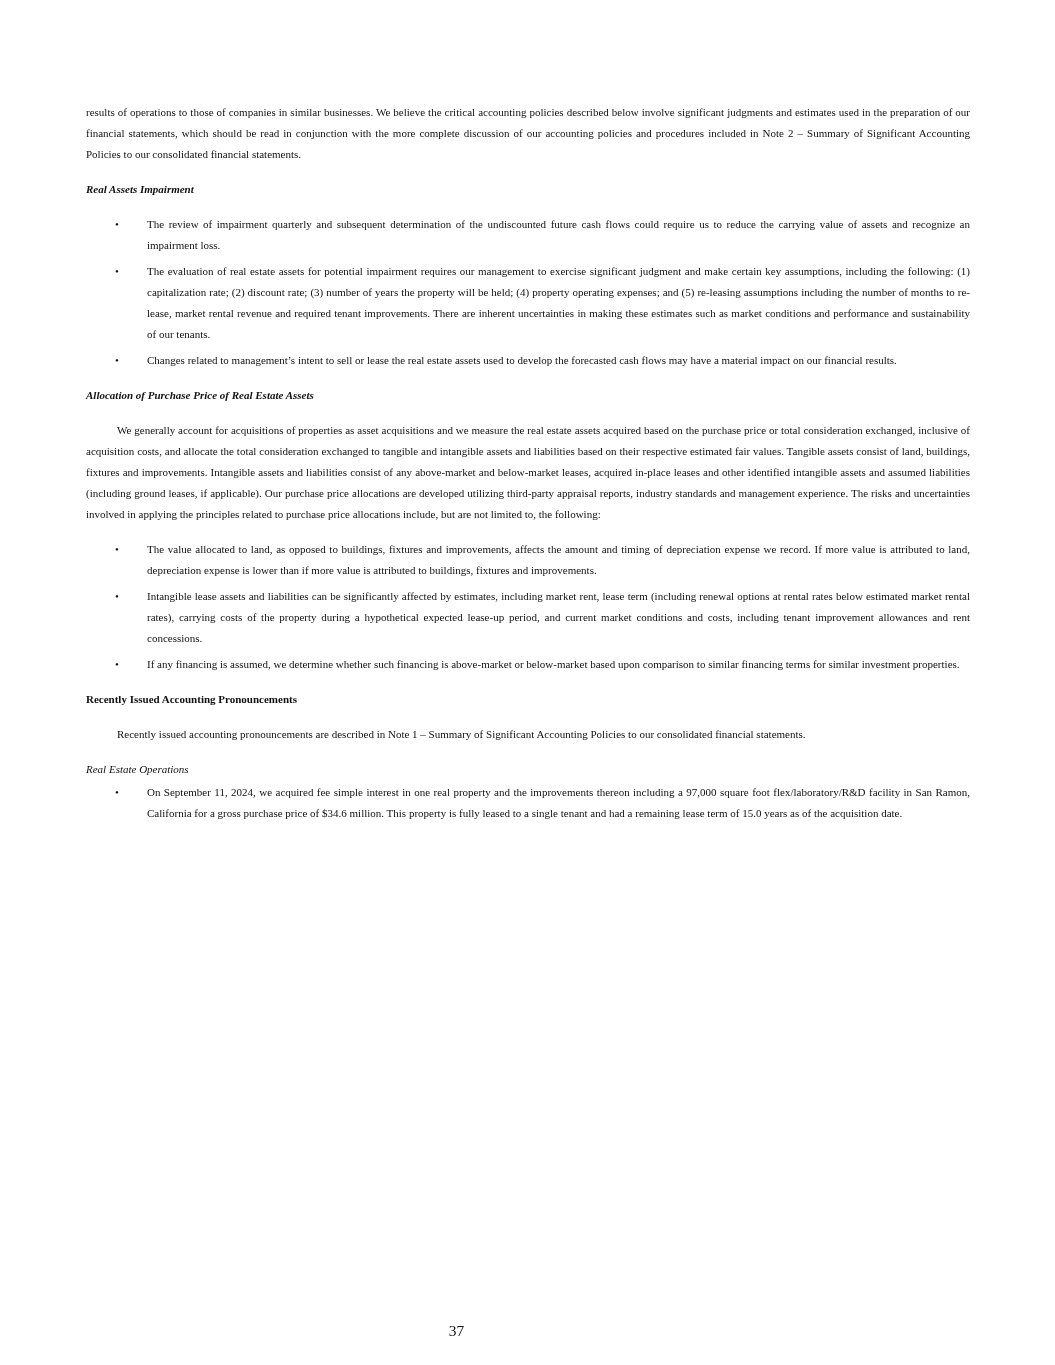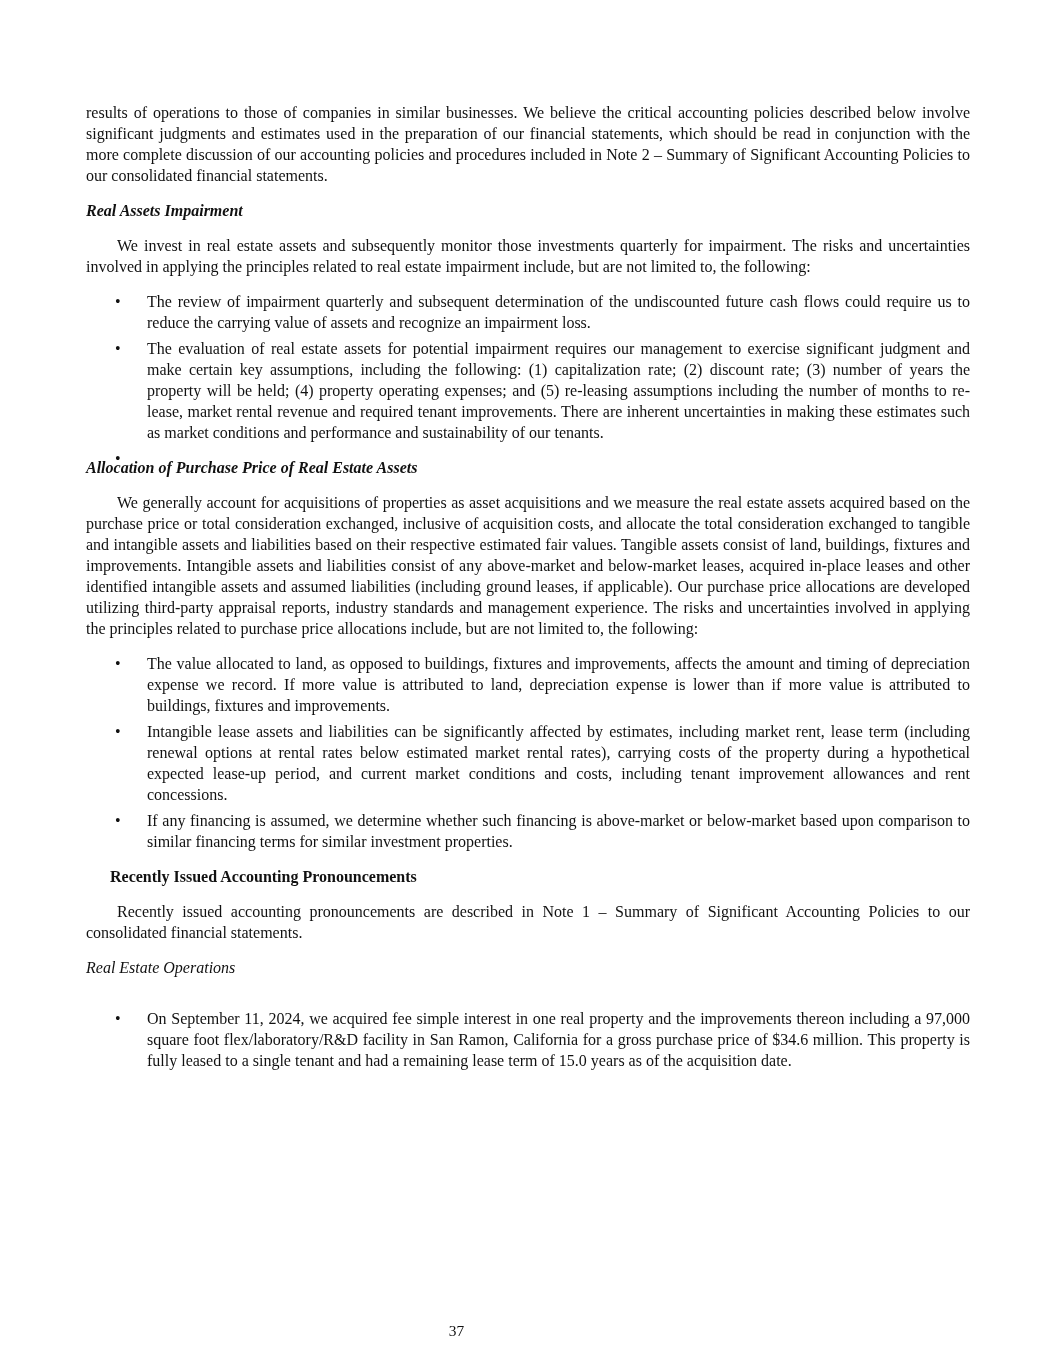--- a/index.html
+++ b/index.html
@@ -2,49 +2,48 @@
 <html><head>
 <meta charset="utf-8">
 <style>
   html, body { margin: 0; padding: 0; background: #ffffff; }
   body {
     width: 1055px; height: 1365px; position: relative; overflow: hidden;
     font-family: "Liberation Serif", serif; color: #111111;
   }
   .page {
     position: absolute; left: 86px; top: 102px; width: 884px;
-    font-size: 16px; line-height: 21px;
+    font-size: 11px; line-height: 21px;
   }
   p { margin: 0; text-align: justify; }
   .para { margin-bottom: 14px; }
   .indent { text-indent: 31px; }
   .heading-bi { font-weight: bold; font-style: italic; margin-bottom: 14px; }
-  .heading-b { font-weight: bold; margin-bottom: 14px; margin-left: 24px; }
-  .heading-i { font-style: italic; margin-bottom: 30px; }
+  .heading-b { font-weight: bold; margin-bottom: 14px; }
+  .heading-i { font-style: italic; margin-bottom: 2px; }
   ul.bullets { list-style: none; margin: 0 0 14px 0; padding: 0; }
   ul.bullets li { position: relative; padding-left: 61px; margin-bottom: 5px; text-align: justify; }
   ul.bullets li .bullet { position: absolute; left: 29px; top: 0; }
   .page-number {
     position: absolute; top: 1322px; left: 0; width: 913px; text-align: center;
     font-size: 15.4px;
   }
 </style>
 </head>
 <body>
 
 <div class="page">
 
   <p class="para">results of operations to those of companies in similar businesses. We believe the critical accounting policies described below involve significant judgments and estimates used in the preparation of our financial statements, which should be read in conjunction with the more complete discussion of our accounting policies and procedures included in Note 2 – Summary of Significant Accounting Policies to our consolidated financial statements.</p>
 
   <p class="heading-bi">Real Assets Impairment</p>
-  <p class="para indent">We invest in real estate assets and subsequently monitor those investments quarterly for impairment. The risks and uncertainties involved in applying the principles related to real estate impairment include, but are not limited to, the following:</p>
   <ul class="bullets">
     <li><span class="bullet">•</span><span>The review of impairment quarterly and subsequent determination of the undiscounted future cash flows could require us to reduce the carrying value of assets and recognize an impairment loss.</span></li>
     <li><span class="bullet">•</span><span>The evaluation of real estate assets for potential impairment requires our management to exercise significant judgment and make certain key assumptions, including the following: (1) capitalization rate; (2) discount rate; (3) number of years the property will be held; (4) property operating expenses; and (5) re-leasing assumptions including the number of months to re-lease, market rental revenue and required tenant improvements. There are inherent uncertainties in making these estimates such as market conditions and performance and sustainability of our tenants.</span></li>
-    <li><span class="bullet">•</span></li>
+    <li><span class="bullet">•</span><span>Changes related to management’s intent to sell or lease the real estate assets used to develop the forecasted cash flows may have a material impact on our financial results.</span></li>
   </ul>
 
   <p class="heading-bi">Allocation of Purchase Price of Real Estate Assets</p>
   <p class="para indent">We generally account for acquisitions of properties as asset acquisitions and we measure the real estate assets acquired based on the purchase price or total consideration exchanged, inclusive of acquisition costs, and allocate the total consideration exchanged to tangible and intangible assets and liabilities based on their respective estimated fair values. Tangible assets consist of land, buildings, fixtures and improvements. Intangible assets and liabilities consist of any above-market and below-market leases, acquired in-place leases and other identified intangible assets and assumed liabilities (including ground leases, if applicable). Our purchase price allocations are developed utilizing third-party appraisal reports, industry standards and management experience. The risks and uncertainties involved in applying the principles related to purchase price allocations include, but are not limited to, the following:</p>
   <ul class="bullets">
     <li><span class="bullet">•</span><span>The value allocated to land, as opposed to buildings, fixtures and improvements, affects the amount and timing of depreciation expense we record. If more value is attributed to land, depreciation expense is lower than if more value is attributed to buildings, fixtures and improvements.</span></li>
     <li><span class="bullet">•</span><span>Intangible lease assets and liabilities can be significantly affected by estimates, including market rent, lease term (including renewal options at rental rates below estimated market rental rates), carrying costs of the property during a hypothetical expected lease-up period, and current market conditions and costs, including tenant improvement allowances and rent concessions.</span></li>
     <li><span class="bullet">•</span><span>If any financing is assumed, we determine whether such financing is above-market or below-market based upon comparison to similar financing terms for similar investment properties.</span></li>
   </ul>
 

